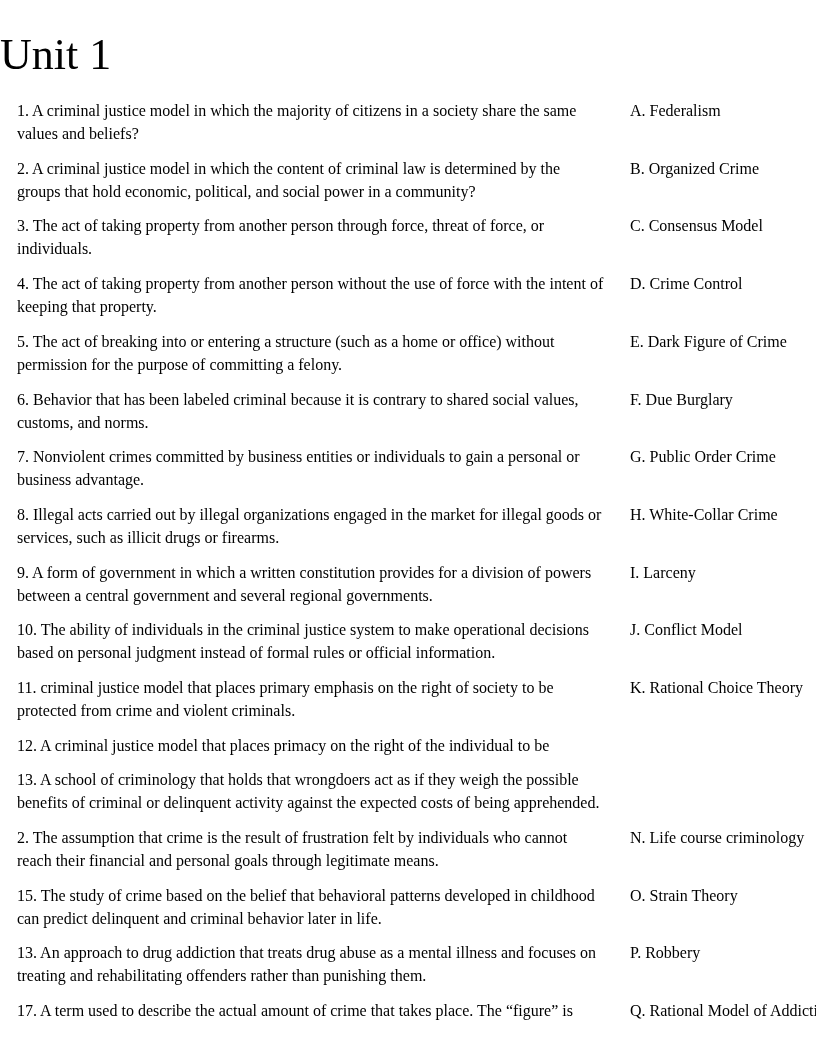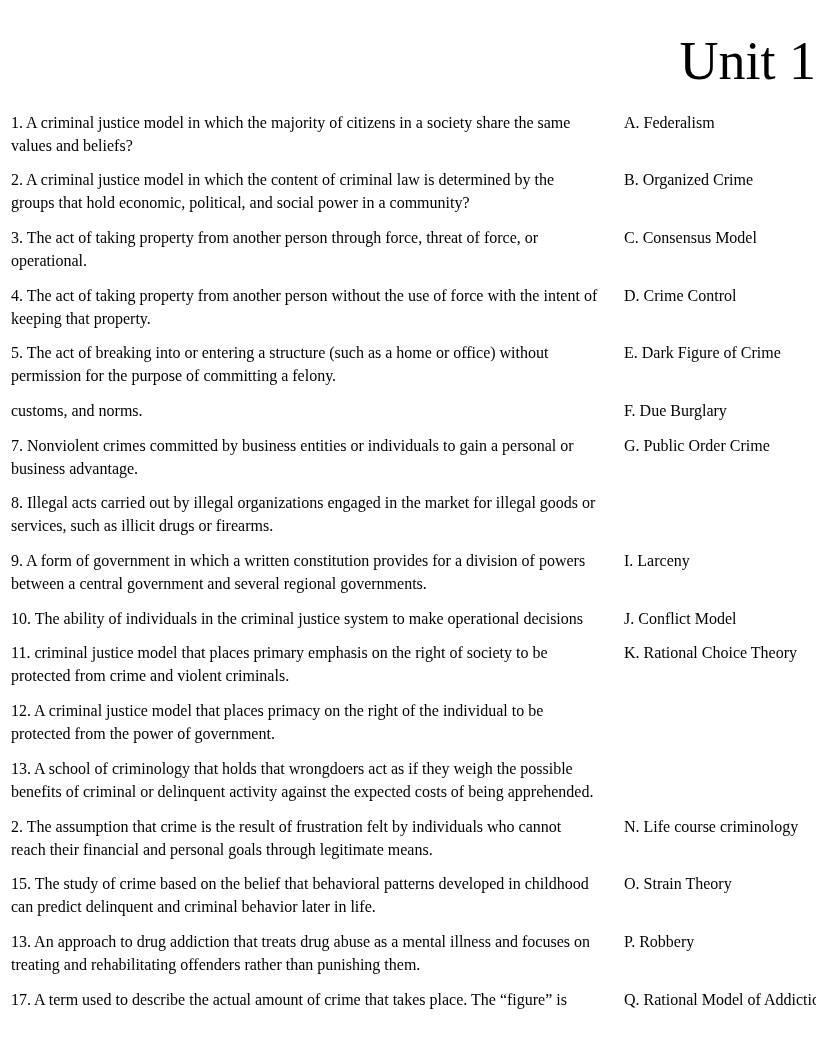--- a/index.html
+++ b/index.html
@@ -15,30 +15,30 @@
     font-family: "Liberation Serif", "DejaVu Serif", serif;
     font-size: 16px;
   }
   .page {
     width: 816px;
     height: 1056px;
     position: relative;
     background: #ffffff;
   }
   h1.doc-title {
-    font-size: 54px;
+    font-size: 44px;
     font-weight: normal;
-    text-align: right;
+    text-align: left;
     margin: 30px 0 3px 0;
     line-height: 1.15;
     letter-spacing: 0;
   }
   .matching-list {
     margin-top: 18.5px;
-    padding-left: 11px;
+    padding-left: 17px;
   }
   .row {
     display: flex;
     align-items: flex-start;
     margin-bottom: 11.7px;
     line-height: 23px;
   }
   .desc {
     flex: 0 0 613px;
     width: 613px;
@@ -71,21 +71,21 @@
     <div class="desc">
           <span class="line">2. A criminal justice model in which the content of criminal law is determined by the</span>
           <span class="line">groups that hold economic, political, and social power in a community?</span>
         </div>
     <div class="term">B. Organized Crime</div>
   </div>
 
   <div class="row">
     <div class="desc">
           <span class="line">3. The act of taking property from another person through force, threat of force, or</span>
-          <span class="line">operational.</span>
+          <span class="line">individuals.</span>
         </div>
     <div class="term">C. Consensus Model</div>
   </div>
 
   <div class="row">
     <div class="desc">
           <span class="line">4. The act of taking property from another person without the use of force with the intent of</span>
           <span class="line">keeping that property.</span>
         </div>
     <div class="term">D. Crime Control</div>
@@ -94,67 +94,69 @@
   <div class="row">
     <div class="desc">
           <span class="line">5. The act of breaking into or entering a structure (such as a home or office) without</span>
           <span class="line">permission for the purpose of committing a felony.</span>
         </div>
     <div class="term">E. Dark Figure of Crime</div>
   </div>
 
   <div class="row">
     <div class="desc">
+          <span class="line">6. Behavior that has been labeled criminal because it is contrary to shared social values,</span>
           <span class="line">customs, and norms.</span>
         </div>
     <div class="term">F. Due Burglary</div>
   </div>
 
   <div class="row">
     <div class="desc">
           <span class="line">7. Nonviolent crimes committed by business entities or individuals to gain a personal or</span>
           <span class="line">business advantage.</span>
         </div>
     <div class="term">G. Public Order Crime</div>
   </div>
 
   <div class="row">
     <div class="desc">
           <span class="line">8. Illegal acts carried out by illegal organizations engaged in the market for illegal goods or</span>
           <span class="line">services, such as illicit drugs or firearms.</span>
         </div>
+    <div class="term">H. White-Collar Crime</div>
   </div>
 
   <div class="row">
     <div class="desc">
           <span class="line">9. A form of government in which a written constitution provides for a division of powers</span>
           <span class="line">between a central government and several regional governments.</span>
         </div>
     <div class="term">I. Larceny</div>
   </div>
 
   <div class="row">
     <div class="desc">
           <span class="line">10. The ability of individuals in the criminal justice system to make operational decisions</span>
+          <span class="line">based on personal judgment instead of formal rules or official information.</span>
         </div>
     <div class="term">J. Conflict Model</div>
   </div>
 
   <div class="row">
     <div class="desc">
           <span class="line">11. criminal justice model that places primary emphasis on the right of society to be</span>
           <span class="line">protected from crime and violent criminals.</span>
         </div>
     <div class="term">K. Rational Choice Theory</div>
   </div>
 
   <div class="row">
     <div class="desc">
           <span class="line">12. A criminal justice model that places primacy on the right of the individual to be</span>
-          <span class="line">protected from the power of government.</span>
         </div>
   </div>
 
   <div class="row">
     <div class="desc">
           <span class="line">13. A school of criminology that holds that wrongdoers act as if they weigh the possible</span>
           <span class="line">benefits of criminal or delinquent activity against the expected costs of being apprehended.</span>
         </div>
   </div>
 

